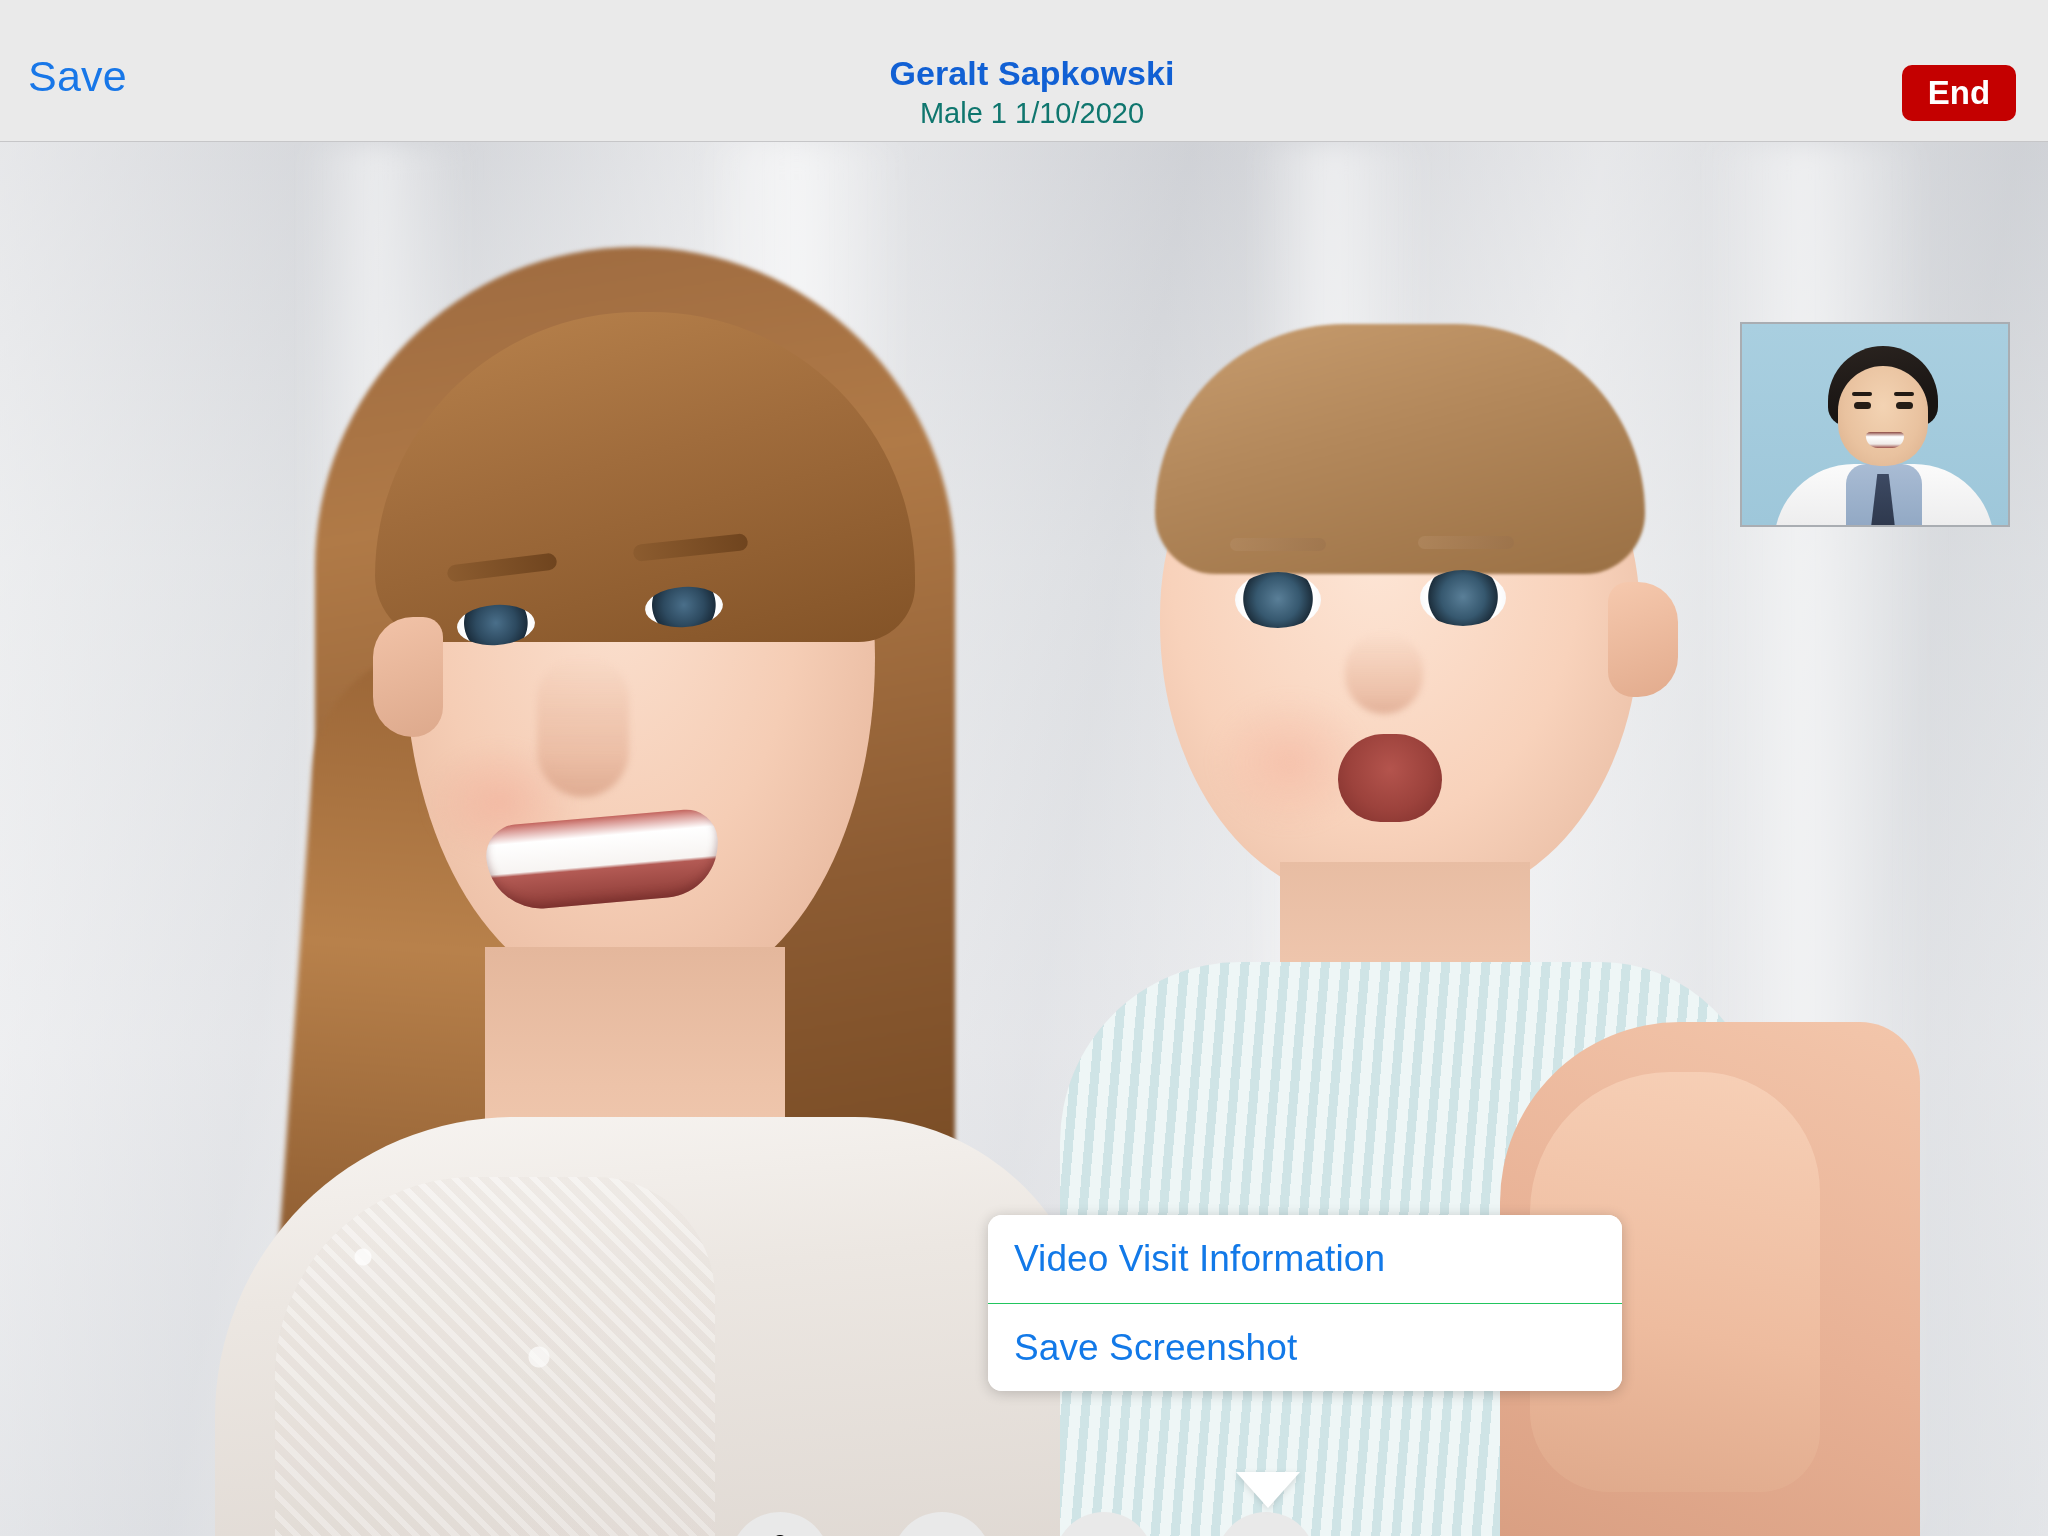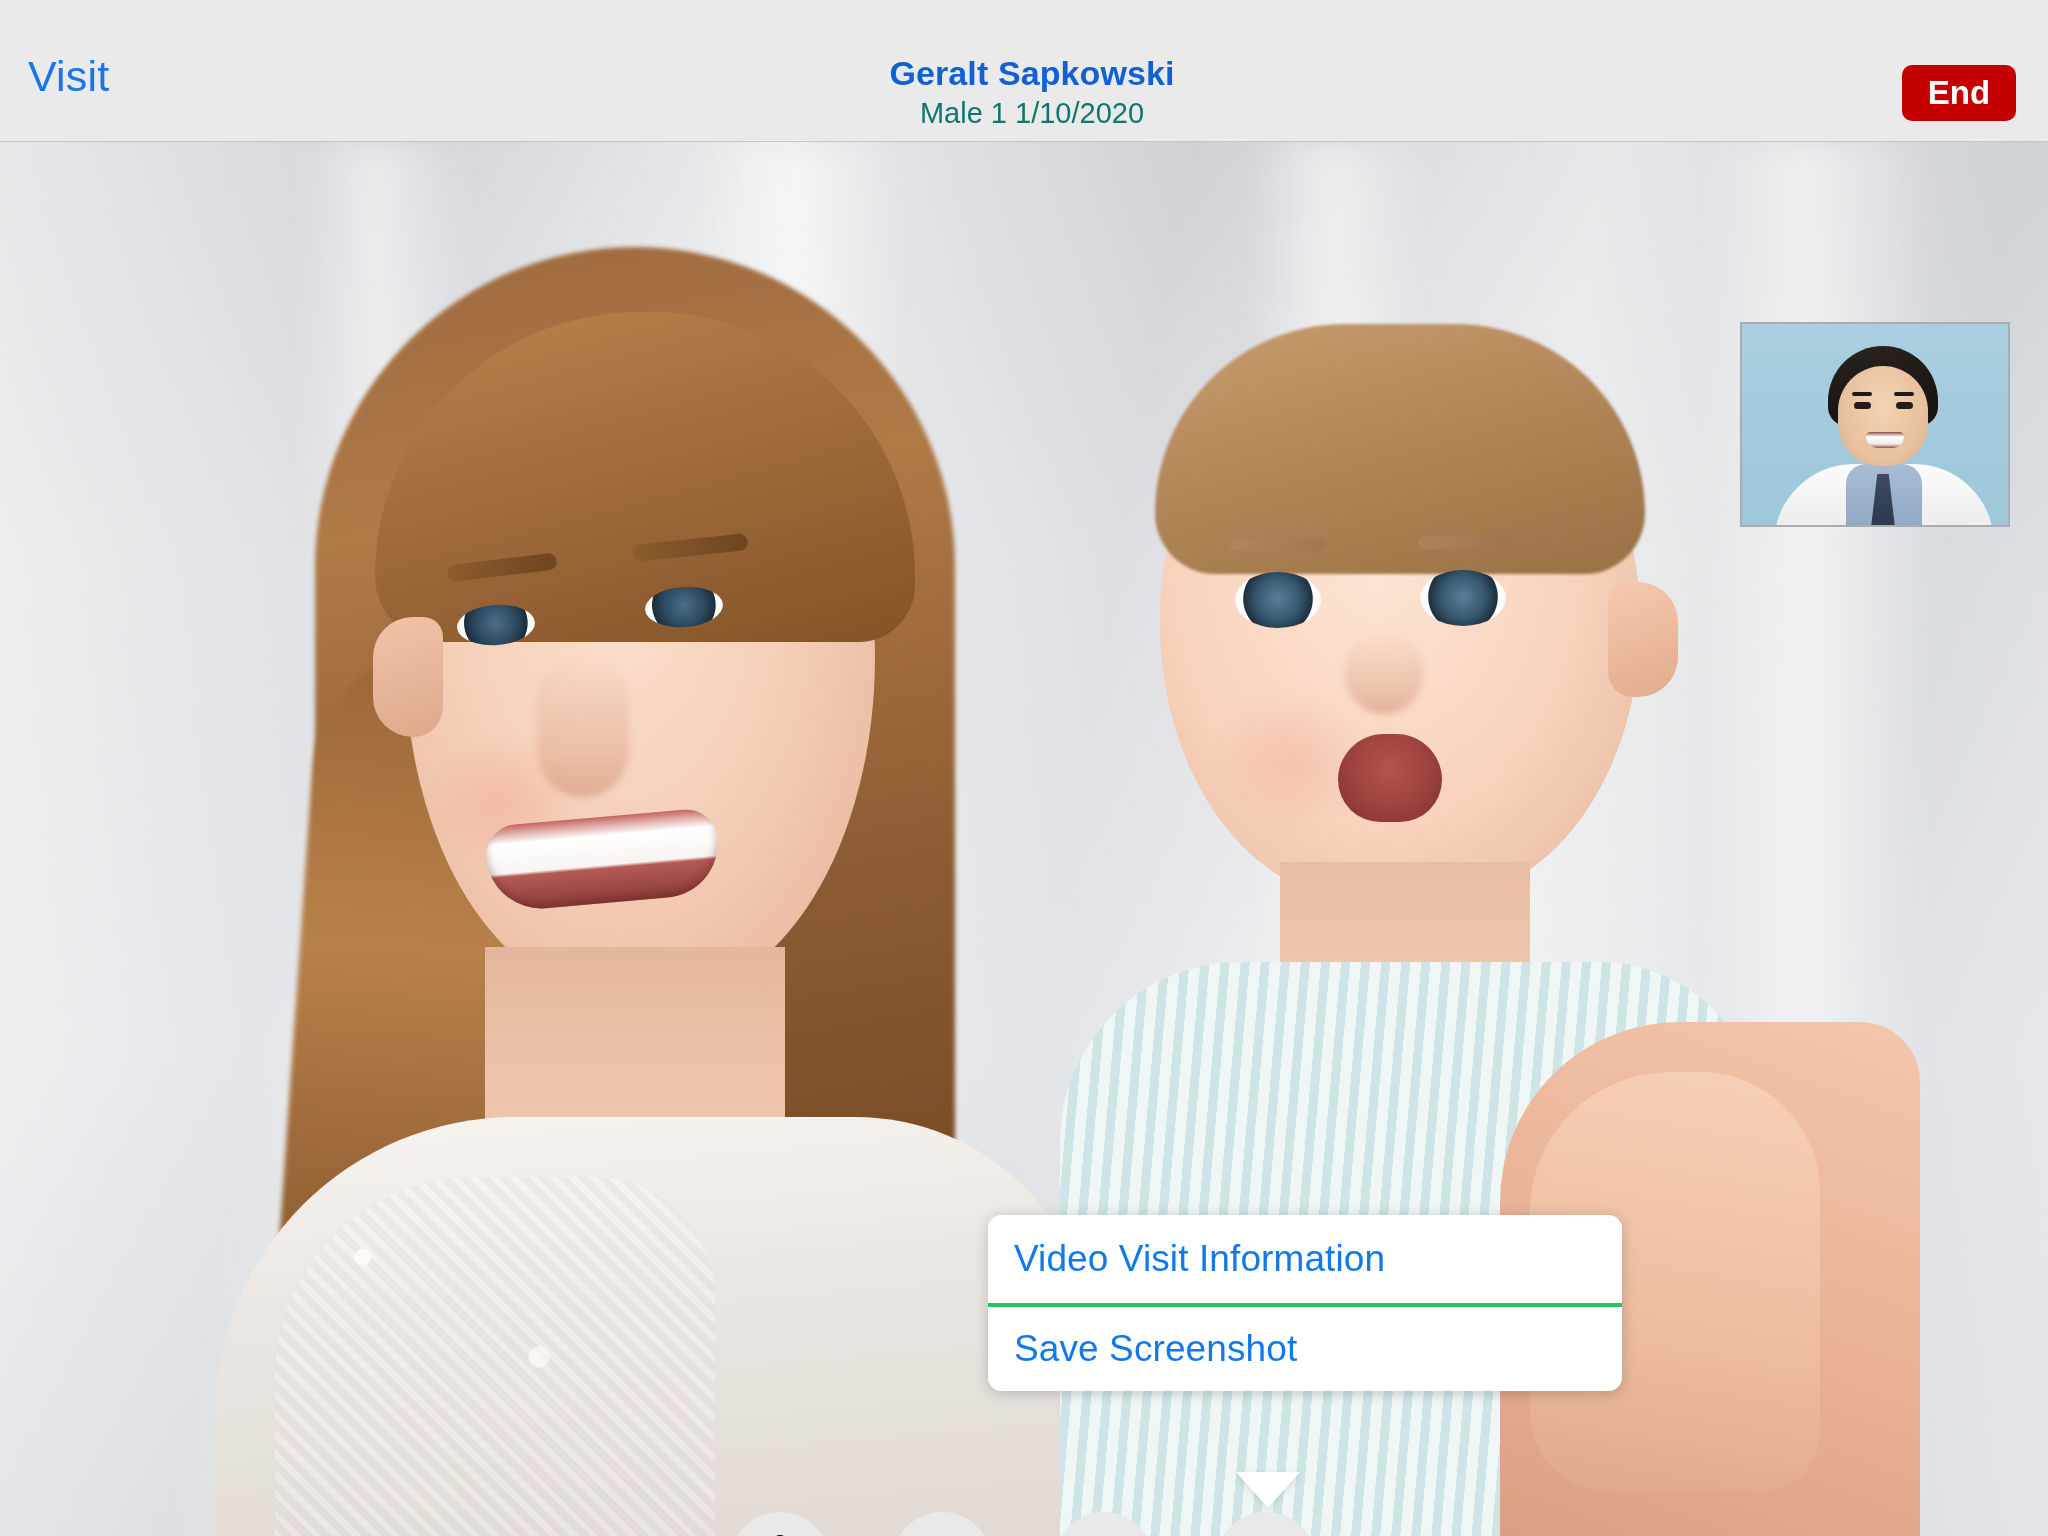--- a/index.html
+++ b/index.html
@@ -291,21 +291,21 @@
     overflow:hidden;
   }
   .menu-item {
     position:relative;
     height:88px;
     display:flex; align-items:center;
     padding:0 26px;
     cursor:pointer;
     background:#ffffff;
   }
-  .menu-item + .menu-item { border-top:4px solid #22c55e; }
+  .menu-item + .menu-item { border-top:1px solid #22c55e; }
   .menu-label {
     font-size:37px; color:#1279e8;
     letter-spacing:0.1px;
     flex:1;
     white-space:nowrap;
   }
   .menu-badge {
     font-size:35px; color:#8a8a8e;
     letter-spacing:0.2px;
   }
@@ -336,21 +336,21 @@
   .tb-btn svg { display:block; }
 
   .icon-black { fill:#000000; }
 </style>
 </head>
 <body>
 
 <div id="app">
 
   <div class="topbar">
-    <button class="close-btn">Visit</button>
+    <button class="close-btn">Save</button>
 
     <div class="patient-block">
       <div class="patient-name">Geralt Sapkowski</div>
       <div class="patient-meta">Male 1 1/10/2020</div>
     </div>
 
     <button class="end-btn">End</button>
   </div>
 
   <div class="stage">

